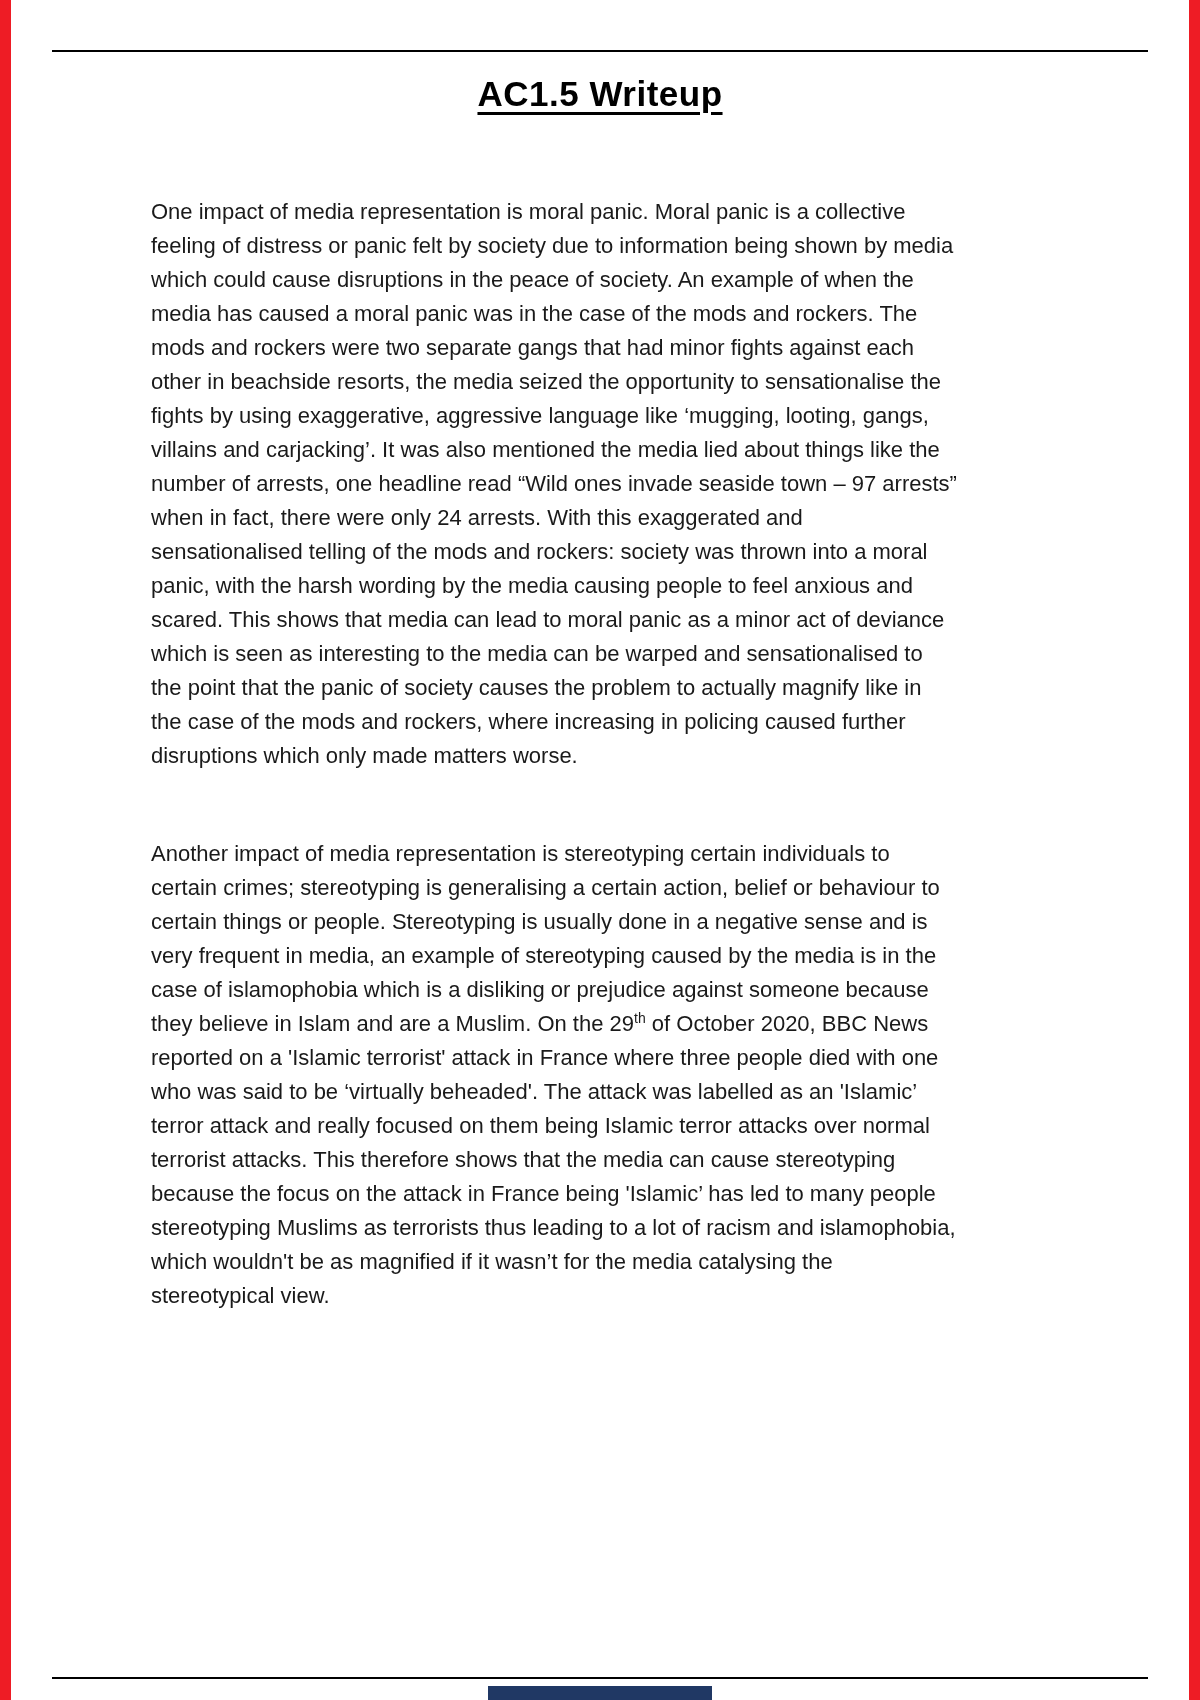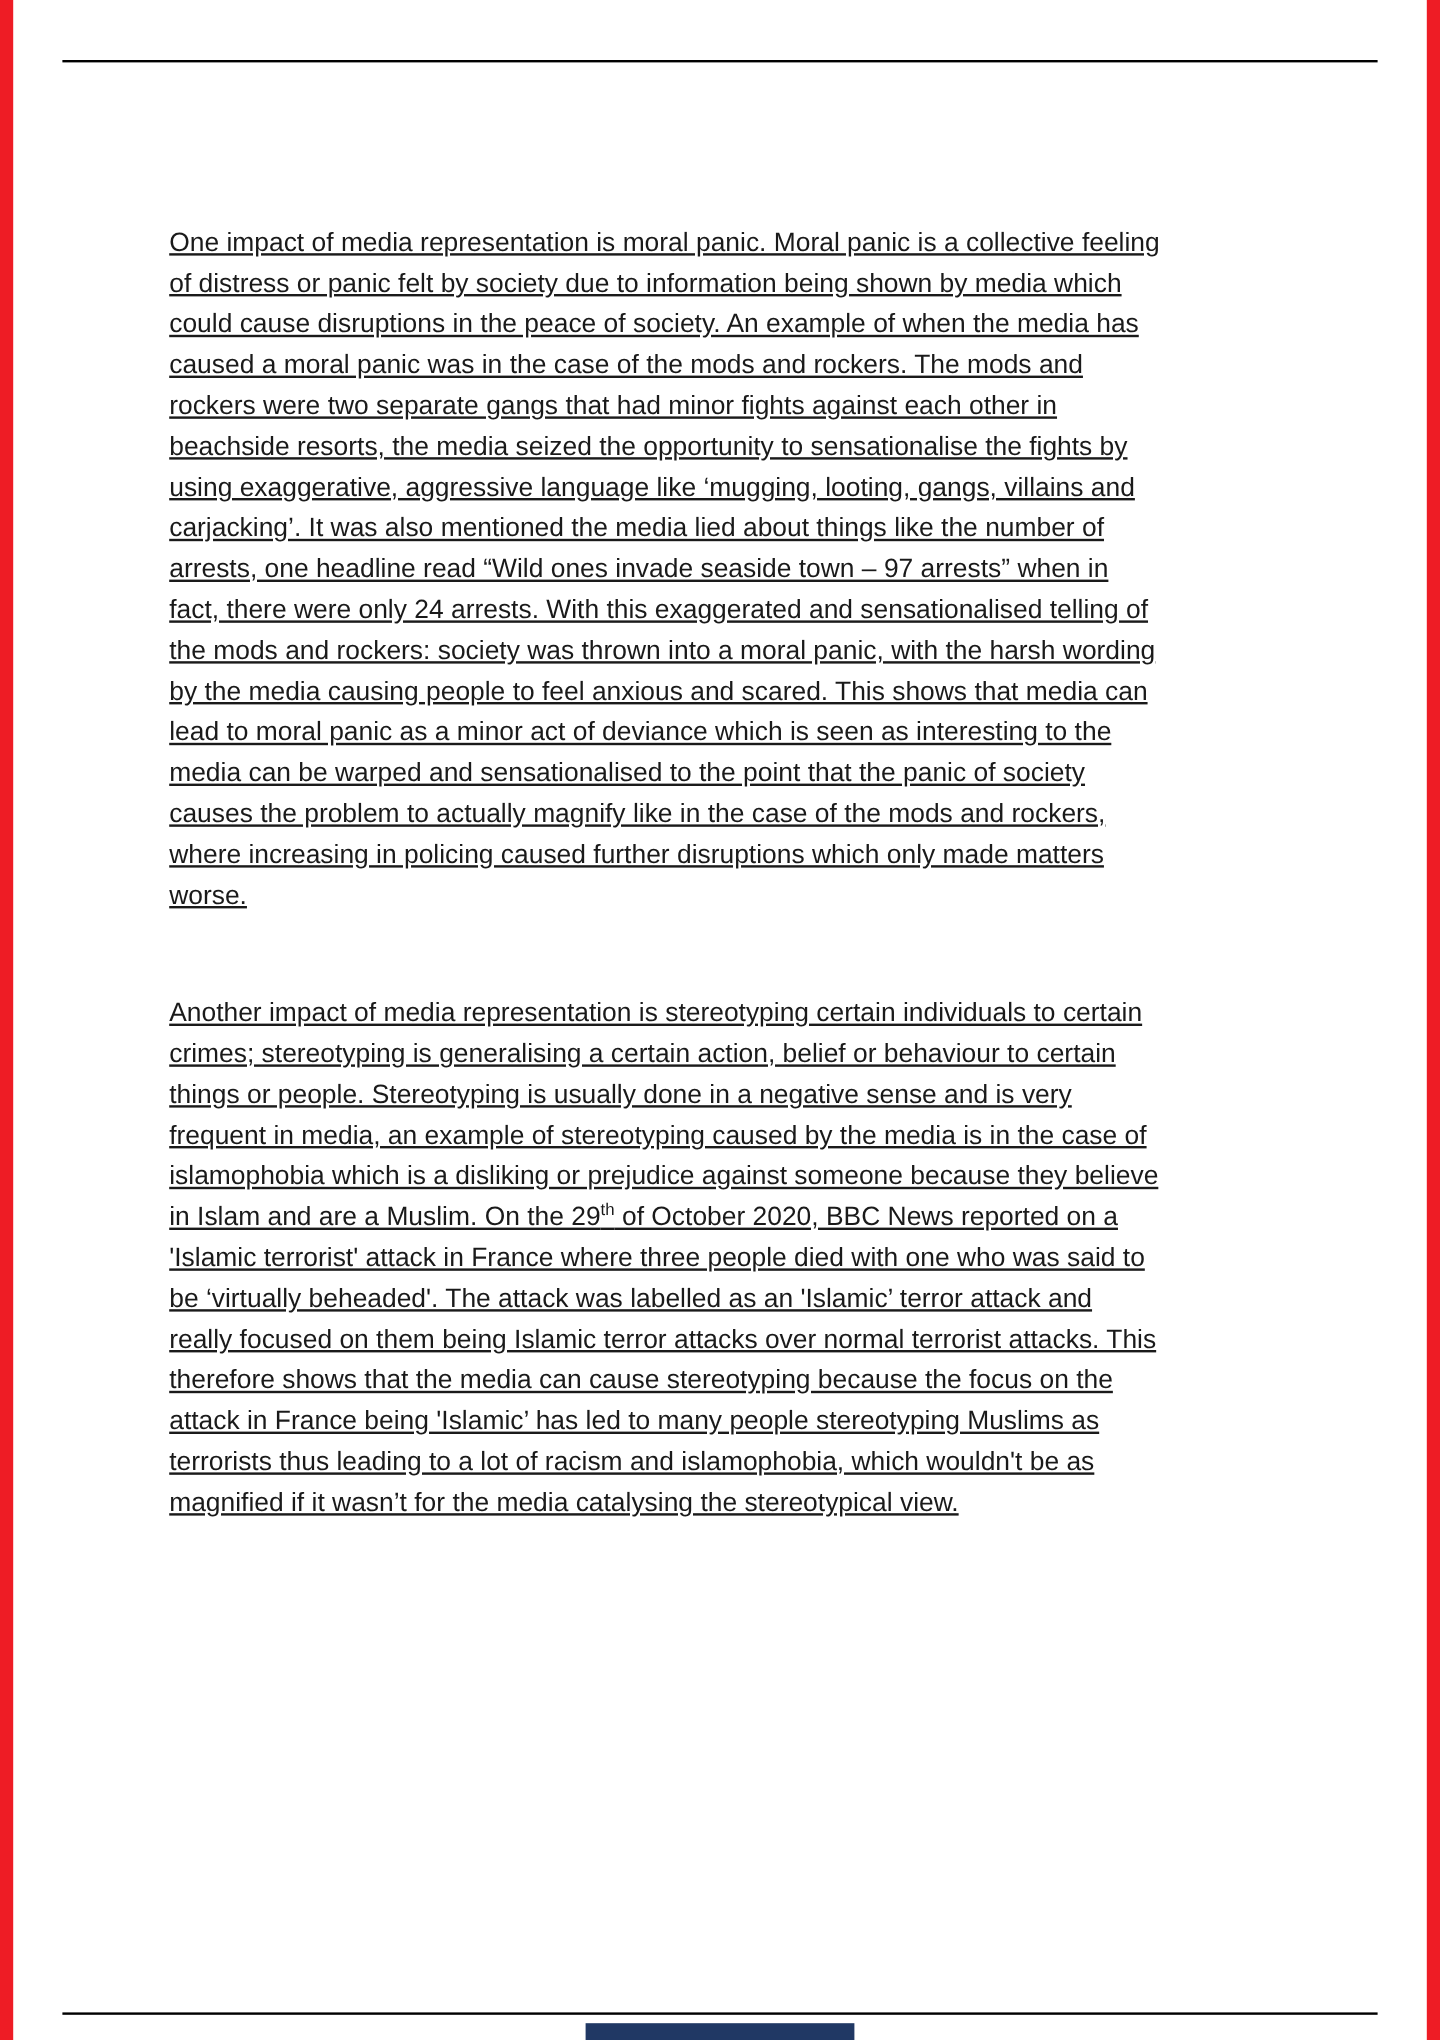--- a/index.html
+++ b/index.html
@@ -50,23 +50,22 @@
   .content {
     position: absolute;
     top: 179px;
     left: 135px;
     width: 838px;
     color: #1a1a1a;
     font-size: 22px;
     line-height: 34px;
   }
   .content p {
-    margin: 6px;
+    margin: 16px;
     text-align: left;
-    text-decoration: underline;
   }
   .para-2 {
     margin-top: 64px !important;
   }
   sup {
     font-size: 14px;
     line-height: 0;
     text-align: center;
   }
   .bottom-rule {
@@ -90,20 +89,21 @@
 </head>
 <body>
 
 <div class="page">
 
   <div class="red-bar left"></div>
   <div class="red-bar right"></div>
 
   <div class="top-rule"></div>
 
+  <h1 class="doc-title">AC1.5 Writeup</h1>
 
   <div class="content">
     <p class="para-1">One impact of media representation is moral panic. Moral panic is a collective feeling of distress or panic felt by society due to information being shown by media which could cause disruptions in the peace of society. An example of when the media has caused a moral panic was in the case of the mods and rockers. The mods and rockers were two separate gangs that had minor fights against each other in beachside resorts, the media seized the opportunity to sensationalise the fights by using exaggerative, aggressive language like ‘mugging, looting, gangs, villains and carjacking’. It was also mentioned the media lied about things like the number of arrests, one headline read “Wild ones invade seaside town – 97 arrests” when in fact, there were only 24 arrests. With this exaggerated and sensationalised telling of the mods and rockers: society was thrown into a moral panic, with the harsh wording by the media causing people to feel anxious and scared. This shows that media can lead to moral panic as a minor act of deviance which is seen as interesting to the media can be warped and sensationalised to the point that the panic of society causes the problem to actually magnify like in the case of the mods and rockers, where increasing in policing caused further disruptions which only made matters worse.</p>
 
     <p class="para-2"><span>Another impact of media representation is stereotyping certain individuals to certain crimes; stereotyping is generalising a certain action, belief or behaviour to certain things or people. Stereotyping is usually done in a negative sense and is very frequent in media, an example of stereotyping caused by the media is in the case of islamophobia which is a disliking or prejudice against someone because they believe in Islam and are a Muslim. On the 29</span><sup>th</sup><span> of October 2020, BBC News reported on a 'Islamic terrorist' attack in France where three people died with one who was said to be ‘virtually beheaded'. The attack was labelled as an 'Islamic’ terror attack and really focused on them being Islamic terror attacks over normal terrorist attacks. This therefore shows that the media can cause stereotyping because the focus on the attack in France being 'Islamic’ has led to many people stereotyping Muslims as terrorists thus leading to a lot of racism and islamophobia, which wouldn't be as magnified if it wasn’t for the media catalysing the stereotypical view.</span></p>
   </div>
 
   <div class="bottom-rule"></div>
   <div class="footer-bar"></div>
 

